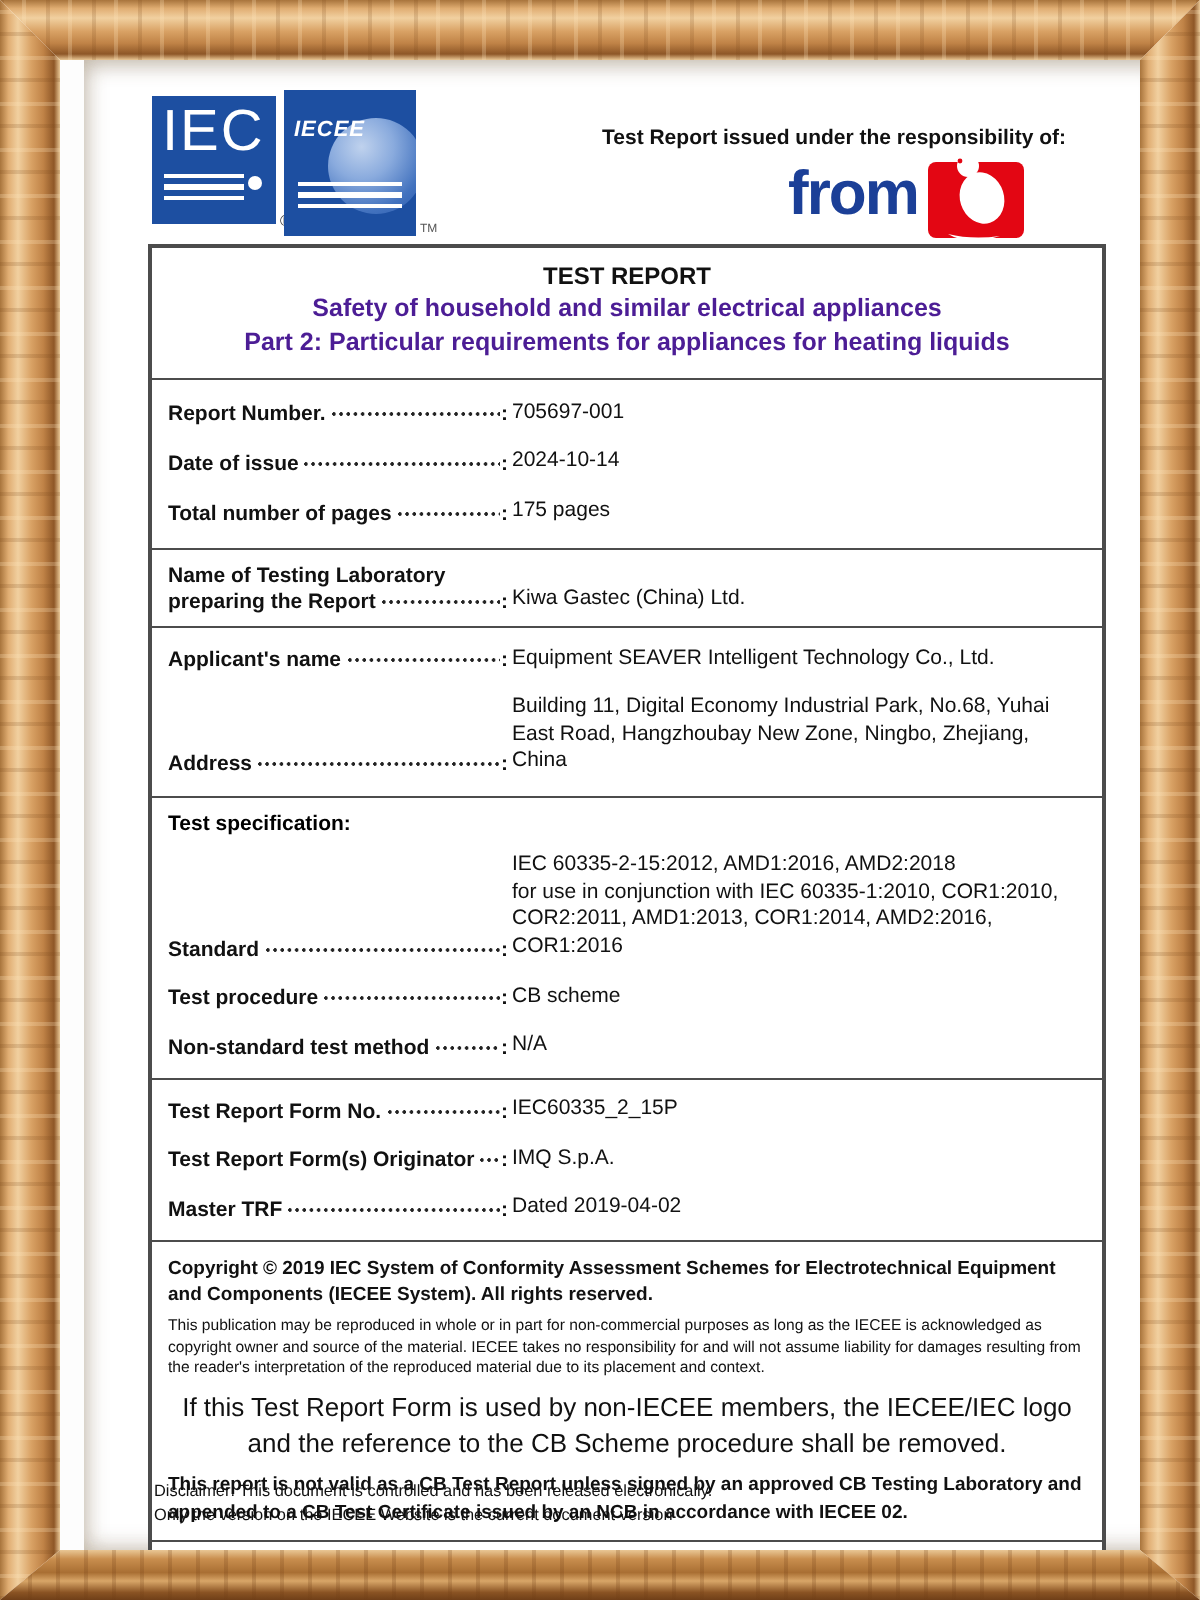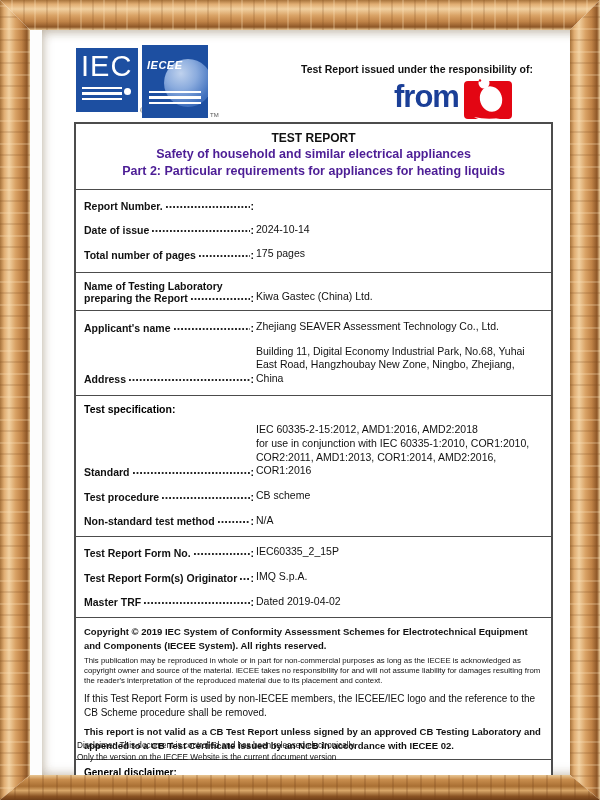--- a/index.html
+++ b/index.html
@@ -61,21 +61,21 @@
   .leader{flex:1;height:10px;margin:0 1px 0 3px;
     background:radial-gradient(circle at 1px 1px,#222 .8px,rgba(0,0,0,0) 1px) left bottom 2px / 3.6px 2px repeat-x;}
   .colon{font-weight:bold;}
   .fvalue{flex:1;font-size:10.5px;color:#111;line-height:1.3;padding-left:2px;}
   .ml{white-space:pre-line;}
   .lab2{display:block;}
   .lab2 .l1{font-weight:bold;font-size:10.5px;}
   .spec-head{font-weight:bold;font-size:10.5px;margin-bottom:8px;}
 
   .p-bold{font-size:9.5px;font-weight:bold;line-height:1.4;color:#111;margin:0 0 4px;}
-  .p-norm{font-size:10px;line-height:1.4;color:#111;margin:0 0 5px;}
+  .p-norm{font-size:13px;line-height:1.4;color:#111;margin:0 0 5px;text-align:center;}
   .p-tiny{font-size:7.8px;line-height:1.3;color:#111;margin:0 0 6px;}
   .p-last{margin-bottom:1px;}
   .gd-head{font-size:10px;font-weight:bold;margin:0 0 7px;}
 
   .footer-disc{position:absolute;left:35px;top:710px;font-size:8.2px;line-height:1.45;color:#111;white-space:pre-line;}
 </style>
 </head>
 <body>
 
 <div class="scene">
@@ -129,20 +129,21 @@
         <div class="t-lg">Part 2: Particular requirements for appliances for heating liquids</div>
       </div>
 
       <div class="row" style="padding-top:10px;padding-bottom:9px;">
         <div class="fieldline">
           <span class="flabel">
               <span class="txt">Report Number.</span>
               <span class="leader"></span>
               <span class="colon">:</span>
             </span>
+          <span class="fvalue">705697-001</span>
         </div>
         <div class="fieldline">
           <span class="flabel">
               <span class="txt">Date of issue</span>
               <span class="leader"></span>
               <span class="colon">:</span>
             </span>
           <span class="fvalue">2024-10-14</span>
         </div>
         <div class="fieldline">
@@ -169,21 +170,21 @@
         </div>
       </div>
 
       <div class="row" style="padding-top:9px;padding-bottom:8px;">
         <div class="fieldline">
           <span class="flabel">
               <span class="txt">Applicant's name</span>
               <span class="leader"></span>
               <span class="colon">:</span>
             </span>
-          <span class="fvalue">Zhejiang SEAVER Assessment Technology Co., Ltd.</span>
+          <span class="fvalue">Equipment SEAVER Intelligent Technology Co., Ltd.</span>
         </div>
         <div class="fieldline">
           <span class="flabel">
               <span class="txt">Address</span>
               <span class="leader"></span>
               <span class="colon">:</span>
             </span>
           <span class="fvalue">Building 11, Digital Economy Industrial Park, No.68, Yuhai East Road, Hangzhoubay New Zone, Ningbo, Zhejiang, China</span>
         </div>
       </div>

